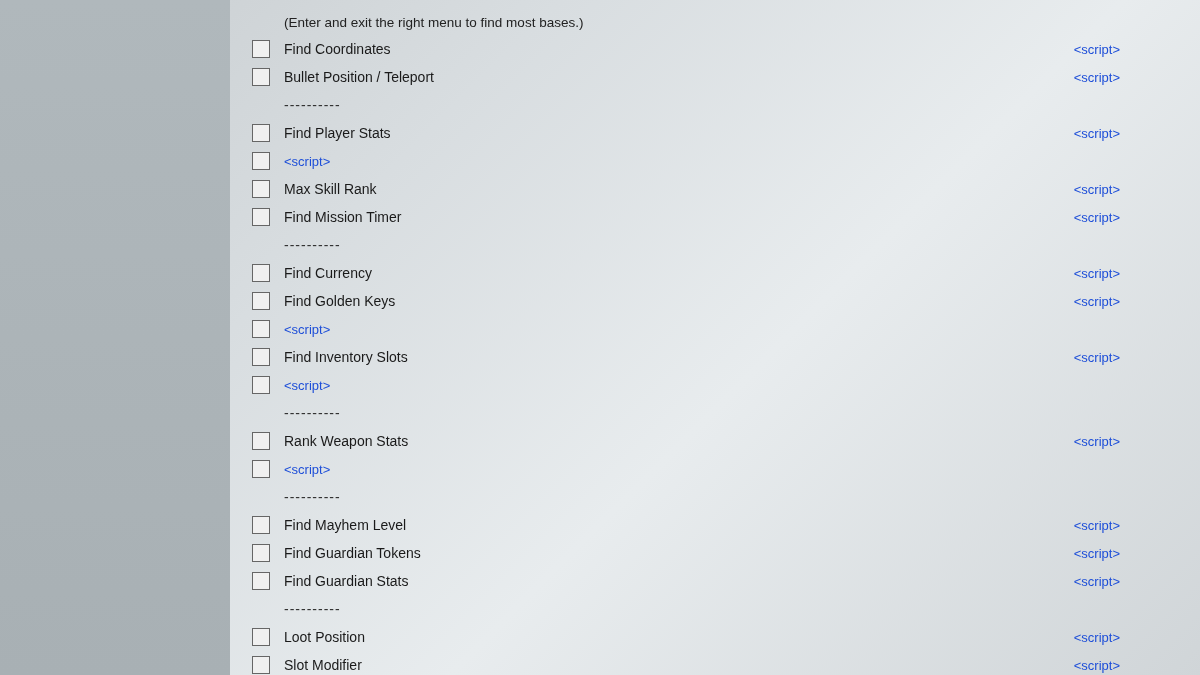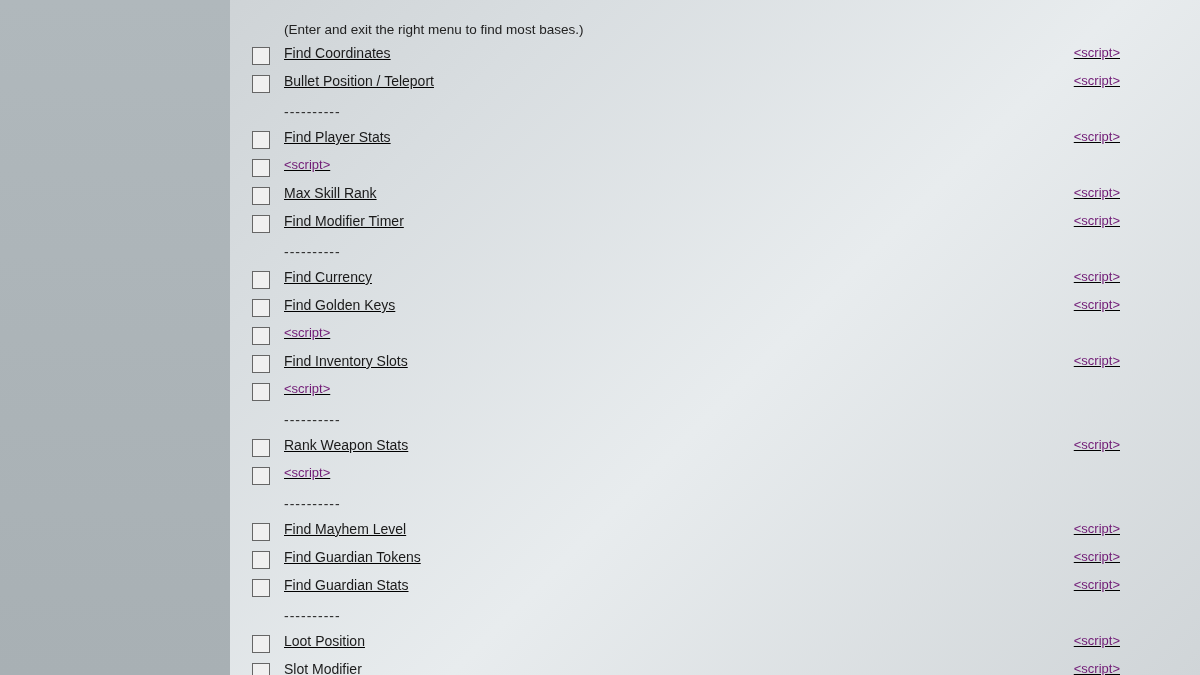--- a/index.html
+++ b/index.html
@@ -20,30 +20,30 @@
 
     .left-panel {
       width: 230px;
       height: 675px;
       background: linear-gradient(180deg, #b0b8bc 0%, #a8b0b4 100%);
       flex-shrink: 0;
     }
 
     .main-content {
       flex: 1;
-      padding: 16px 20px;
+      padding: 9px 20px;
       overflow-y: auto;
       background: transparent;
     }
 
     .list-item {
       display: flex;
+      align-items: center;
       padding: 3px 0;
       min-height: 26px;
-      text-decoration: underline;
     }
 
     .checkbox-wrapper {
       width: 22px;
       height: 22px;
       margin-right: 12px;
       flex-shrink: 0;
       display: flex;
       align-items: center;
       justify-content: center;
@@ -60,21 +60,21 @@
       flex-shrink: 0;
     }
 
     .item-label {
       flex: 1;
       color: #1a1a1a;
       font-size: 14px;
     }
 
     .item-script {
-      color: #701a75;
+      color: #1d4ed8;
       font-size: 13px;
       min-width: 80px;
       text-align: right;
       padding-right: 60px;
     }
 
     .separator {
       display: flex;
       align-items: center;
       padding: 3px 0;
@@ -164,21 +164,21 @@
         <div class="checkbox-wrapper">
           <input type="checkbox" class="checkbox" style="">
         </div>
         <span class="item-label">Max Skill Rank</span>
         <span class="item-script">&lt;script&gt;</span>
       </div>
       <div class="list-item">
         <div class="checkbox-wrapper">
           <input type="checkbox" class="checkbox" style="">
         </div>
-        <span class="item-label">Find Modifier Timer</span>
+        <span class="item-label">Find Mission Timer</span>
         <span class="item-script">&lt;script&gt;</span>
       </div>
       <div class="separator">
         <div class="checkbox-wrapper"></div>
         <span class="separator-text">----------</span>
       </div>
       <div class="list-item">
         <div class="checkbox-wrapper">
           <input type="checkbox" class="checkbox" style="">
         </div>

